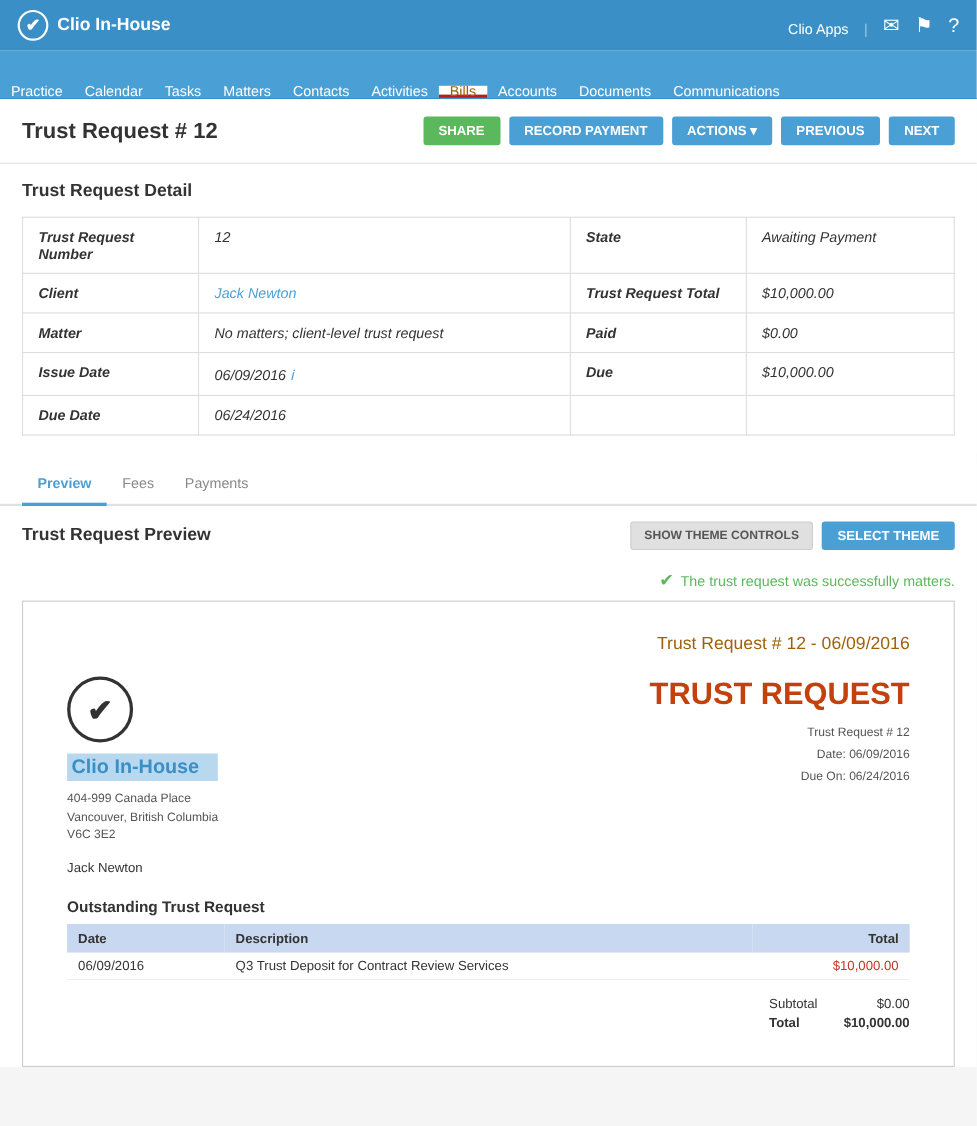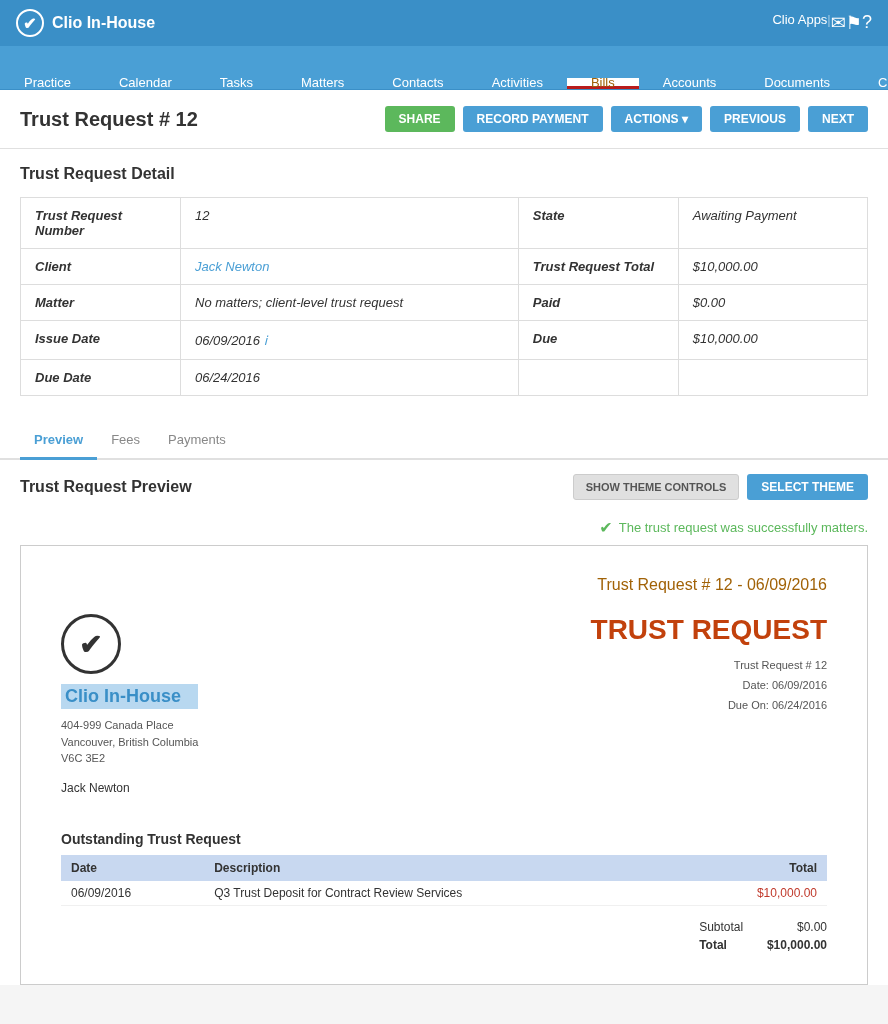--- a/index.html
+++ b/index.html
@@ -24,21 +24,22 @@
     }
     .logo-icon {
       width: 28px; height: 28px;
       border: 2px solid white;
       border-radius: 50%;
       display: flex; align-items: center; justify-content: center;
       font-size: 16px;
     }
     .top-bar-right {
       display: flex;
-      align-items: flex-start;
+      align-items: flex-end;
+      gap: 14px;
       font-size: 13px;
     }
     .top-bar-right .divider { color: rgba(255,255,255,0.5); }
     .top-bar-right .icon-btn {
       color: white;
       font-size: 18px;
       cursor: pointer;
       background: none;
       border: none;
     }
@@ -46,21 +47,21 @@
     
     .main-nav {
       background: #4a9fd5;
       display: flex;
       align-items: stretch;
       height: 44px;
       border-bottom: 1px solid #3a8fc7;
     }
     .main-nav .nav-item {
       color: white;
-      padding: 0 24px;
+      padding: 0 10px;
       display: flex;
       align-items: center;
       font-size: 13px;
       cursor: pointer;
       border-bottom: 3px solid transparent;
       white-space: nowrap;
       margin-top: 32px;
     }
     .main-nav .nav-item.active {
       background: white;
@@ -193,21 +194,21 @@
       background: #b8d8f0;
       padding: 2px 4px;
     }
     .doc-address { font-size: 11px; color: #555; margin-top: 8px; line-height: 1.5; }
     .doc-client-name { font-size: 12px; margin-top: 14px; color: #333; }
     .doc-title-section { text-align: right; }
     .doc-main-title { font-size: 28px; font-weight: bold; color: #c2410c; margin-bottom: 10px; }
     .doc-info-lines { font-size: 11px; color: #555; line-height: 1.8; text-align: right; }
 
     
-    .outstanding-section { margin-top: 36px; }
+    .outstanding-section { margin-top: 20px; }
     .outstanding-title { font-size: 14px; font-weight: bold; margin-bottom: 8px; }
     .outstanding-table { width: 100%; border-collapse: collapse; }
     .outstanding-table th {
       background: #c8d8f0;
       padding: 6px 10px;
       font-size: 12px;
       font-weight: bold;
       text-align: left;
     }
     .outstanding-table td {

